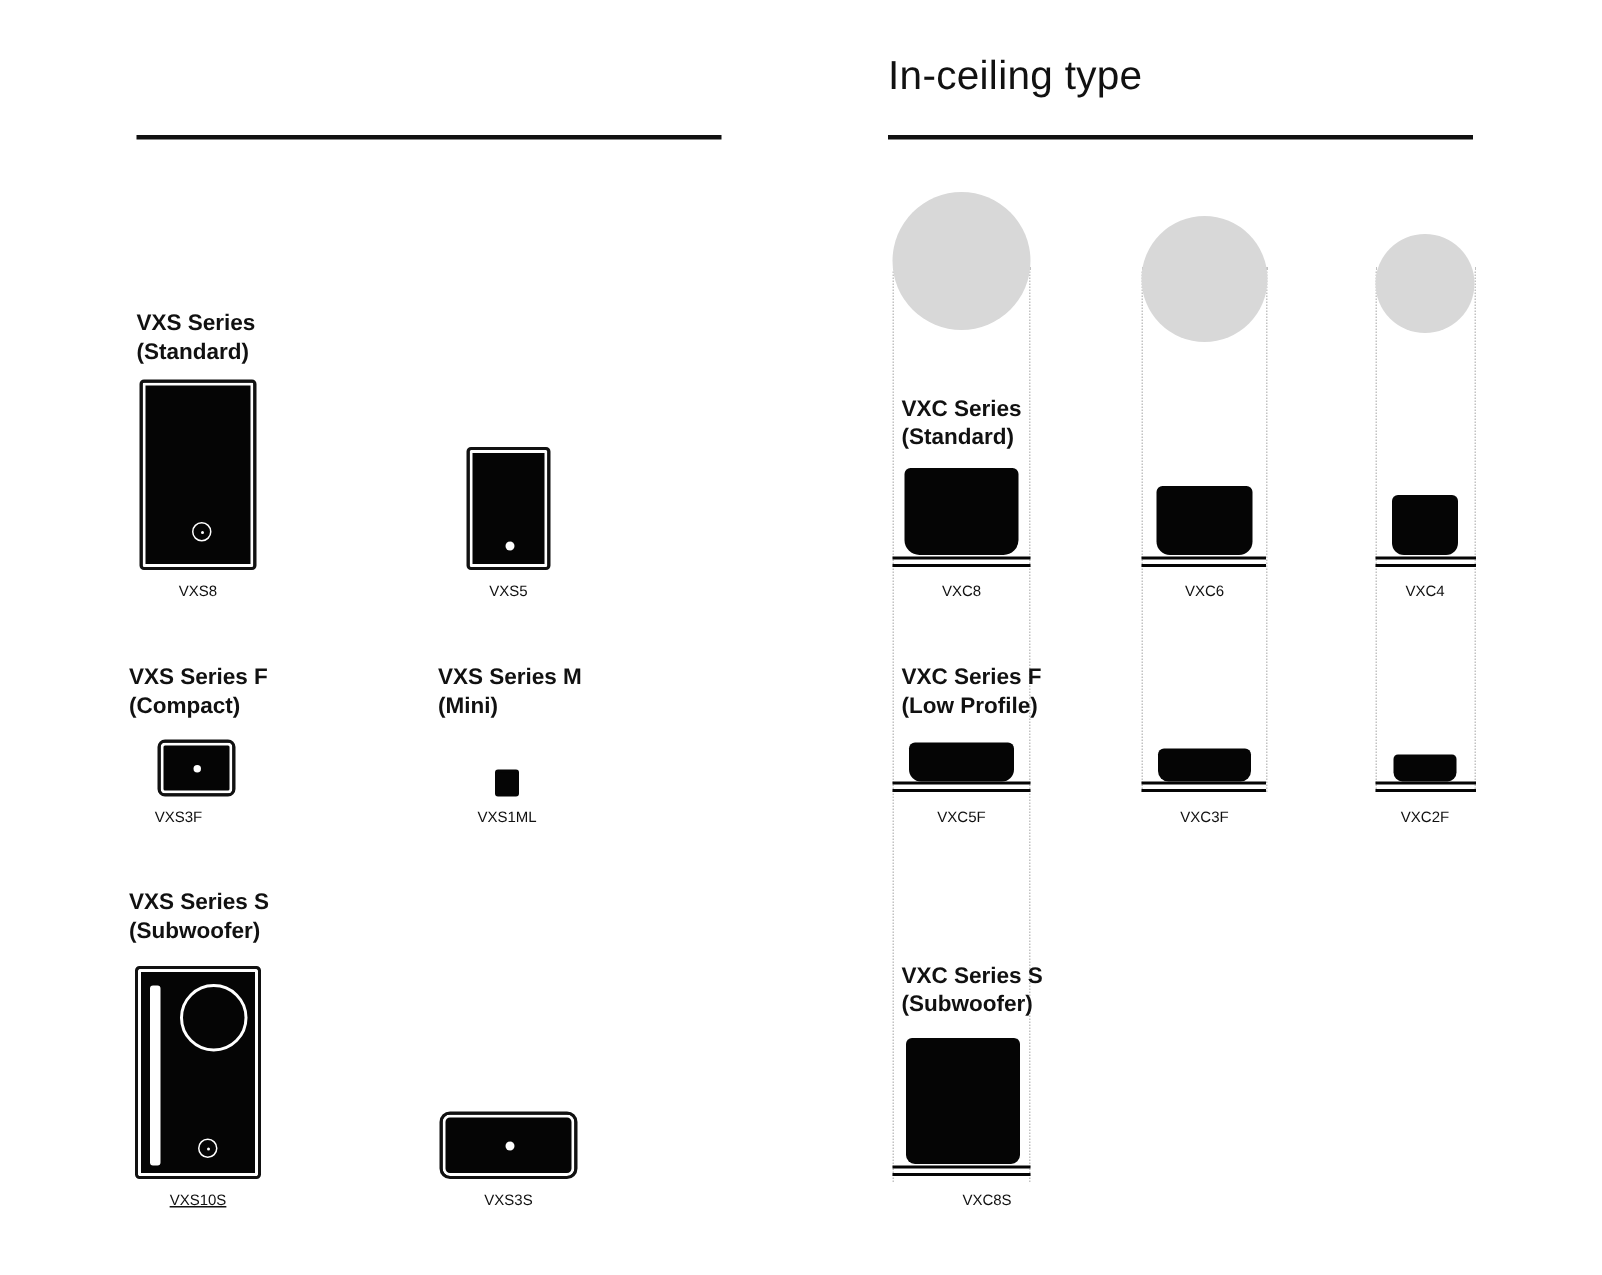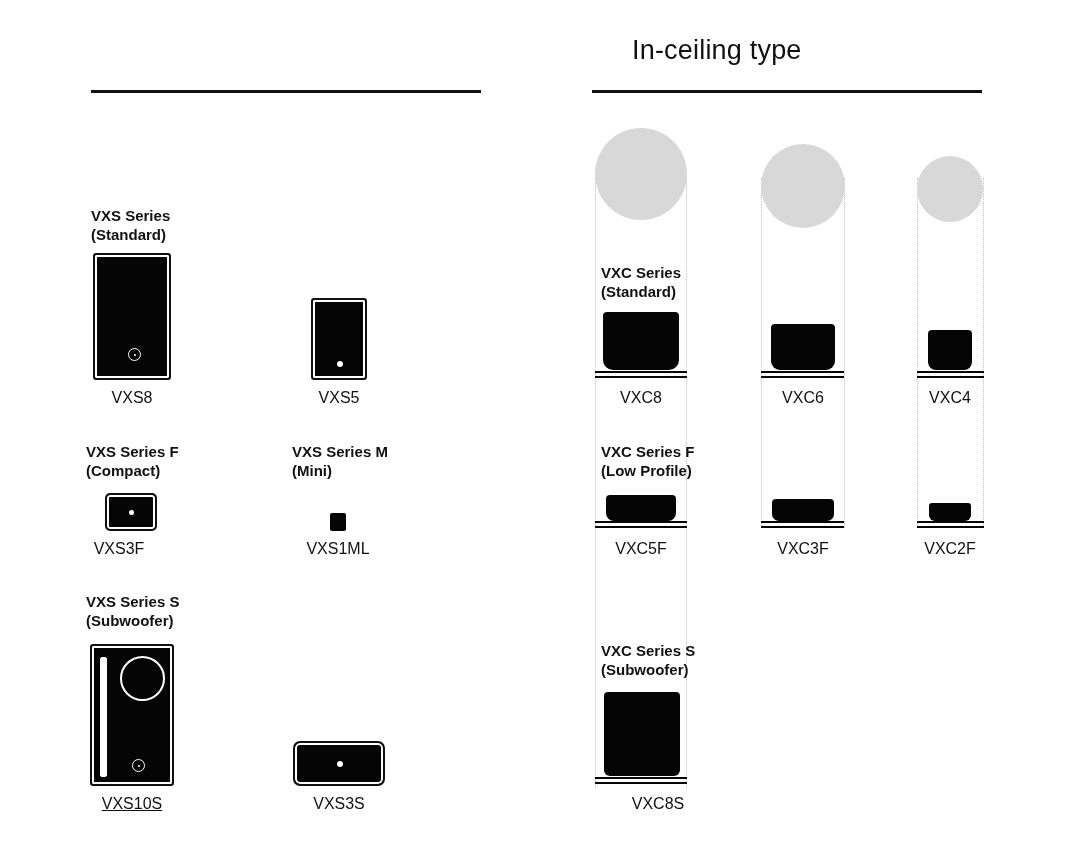--- a/index.html
+++ b/index.html
@@ -40,21 +40,21 @@
     position: absolute;
     font-size: 15px;
     font-weight: 700;
     line-height: 19px;
     color: #111;
     white-space: pre-line;
   }
   
   .model-caption {
     position: absolute;
-    font-size: 16px;
+    font-size: 10px;
     font-weight: 400;
     color: #111;
     text-align: center;
     white-space: nowrap;
     transform: translateX(-50%);
   }
   
   .spk {
     position: absolute;
     background: #050505;
@@ -120,21 +120,21 @@
     height: 2px;
   }
 </style>
 </head>
 <body>
 
 <div class="canvas">
 
   <div class="col-rule" style="left:91px; top:90px; width:390px;"></div>
 
-  <div class="col-title" style="left:592px; top:35px;margin-left:40px;">In-ceiling type</div>
+  <div class="col-title" style="left:592px; top:35px;">In-ceiling type</div>
   <div class="col-rule" style="left:592px; top:90px; width:390px;"></div>
 
   <div class="group-label" style="left:91px; top:206px;">VXS Series
 (Standard)</div>
 
   <div class="spk outline" style="left:93px; top:253px; width:78px; height:127px; border-radius:3px;">
     <div class="ring-dot" style="left:33px; top:93px; width:11px; height:11px;"></div>
   </div>
   <div class="model-caption" style="left:132px; top:389px;">VXS8</div>
 

